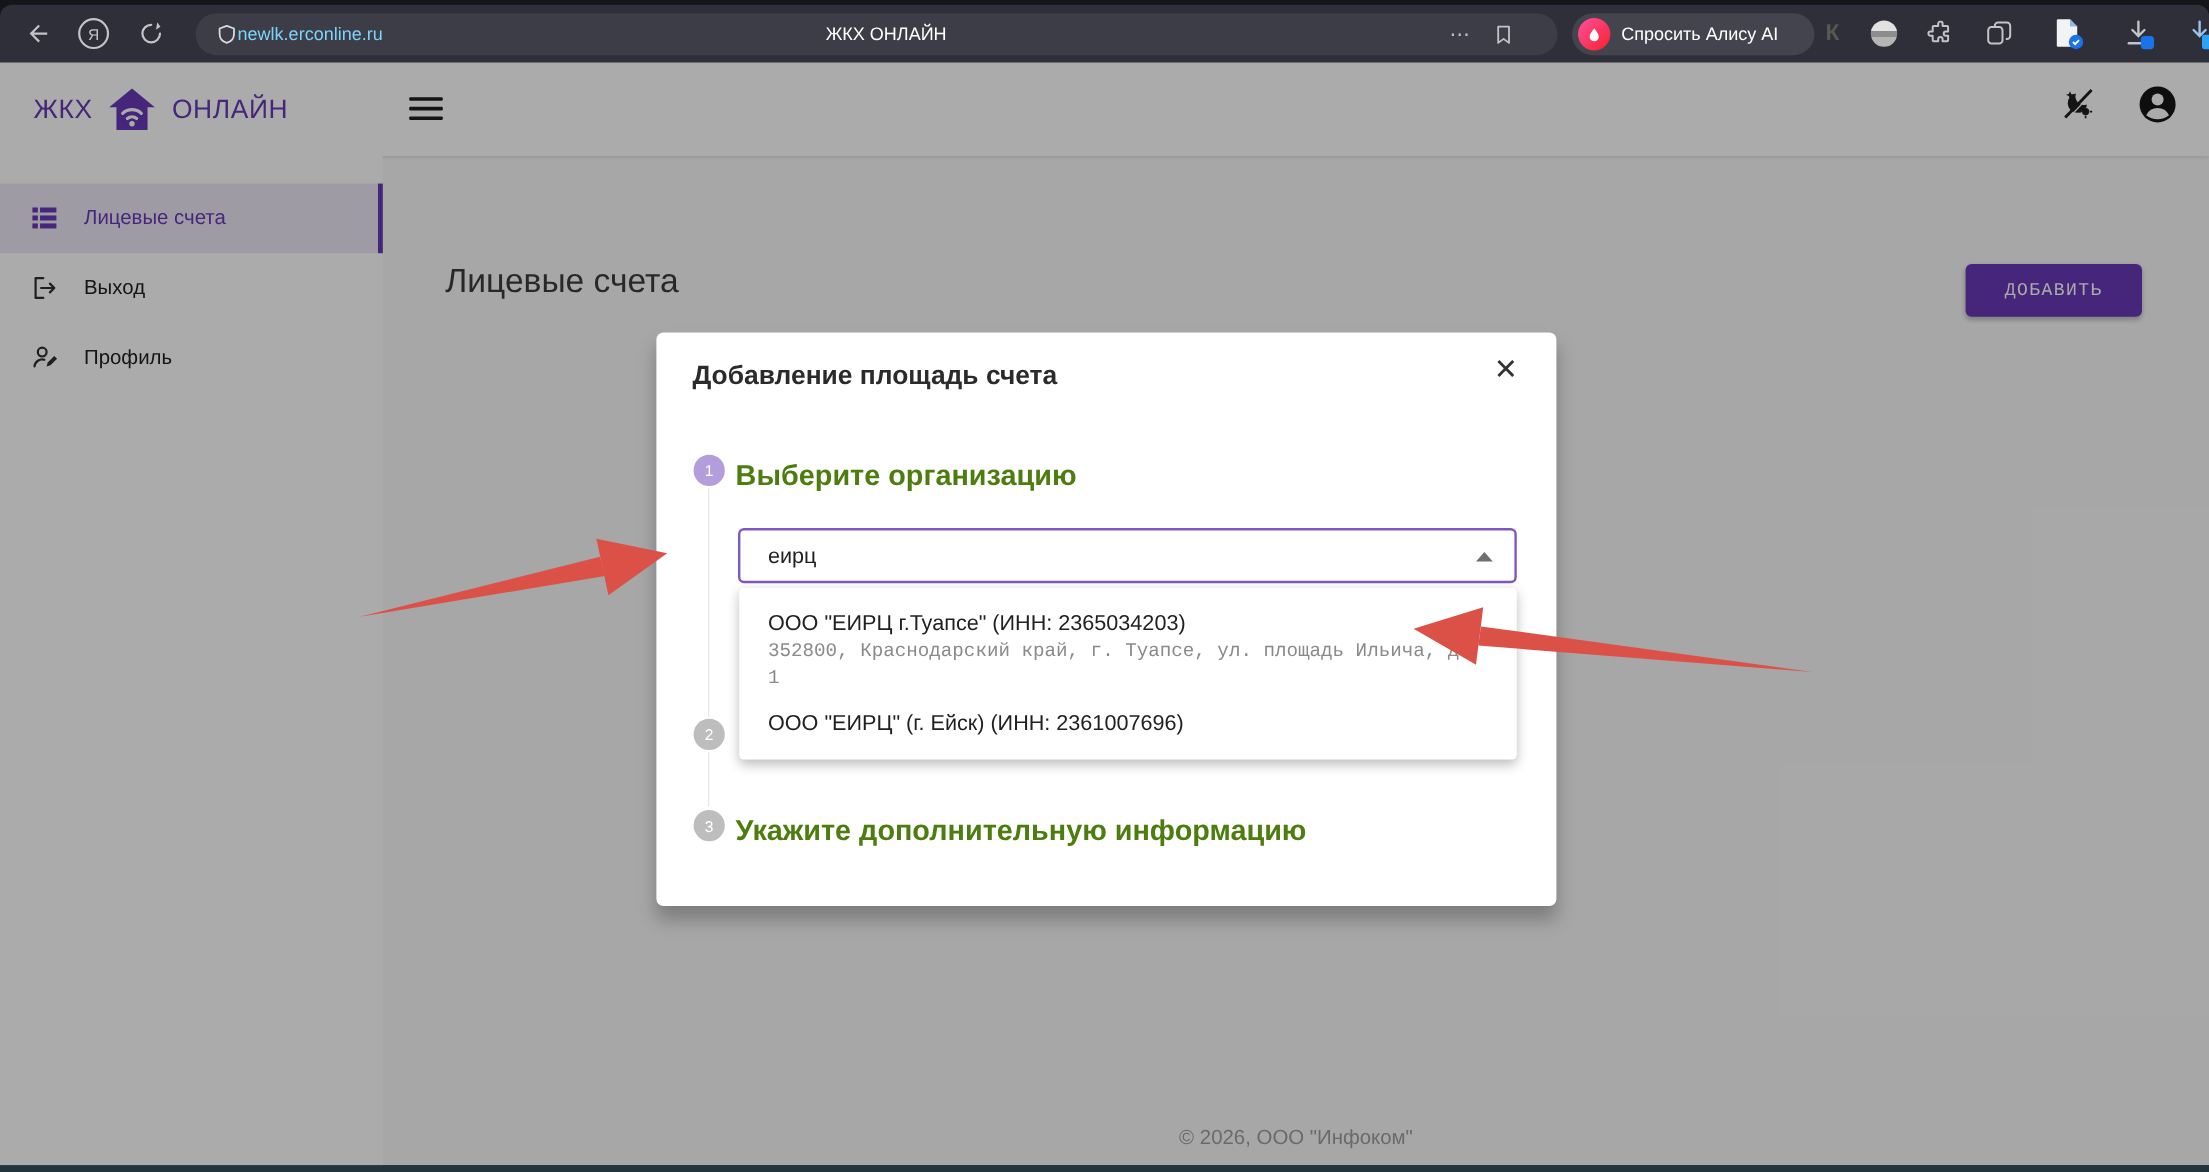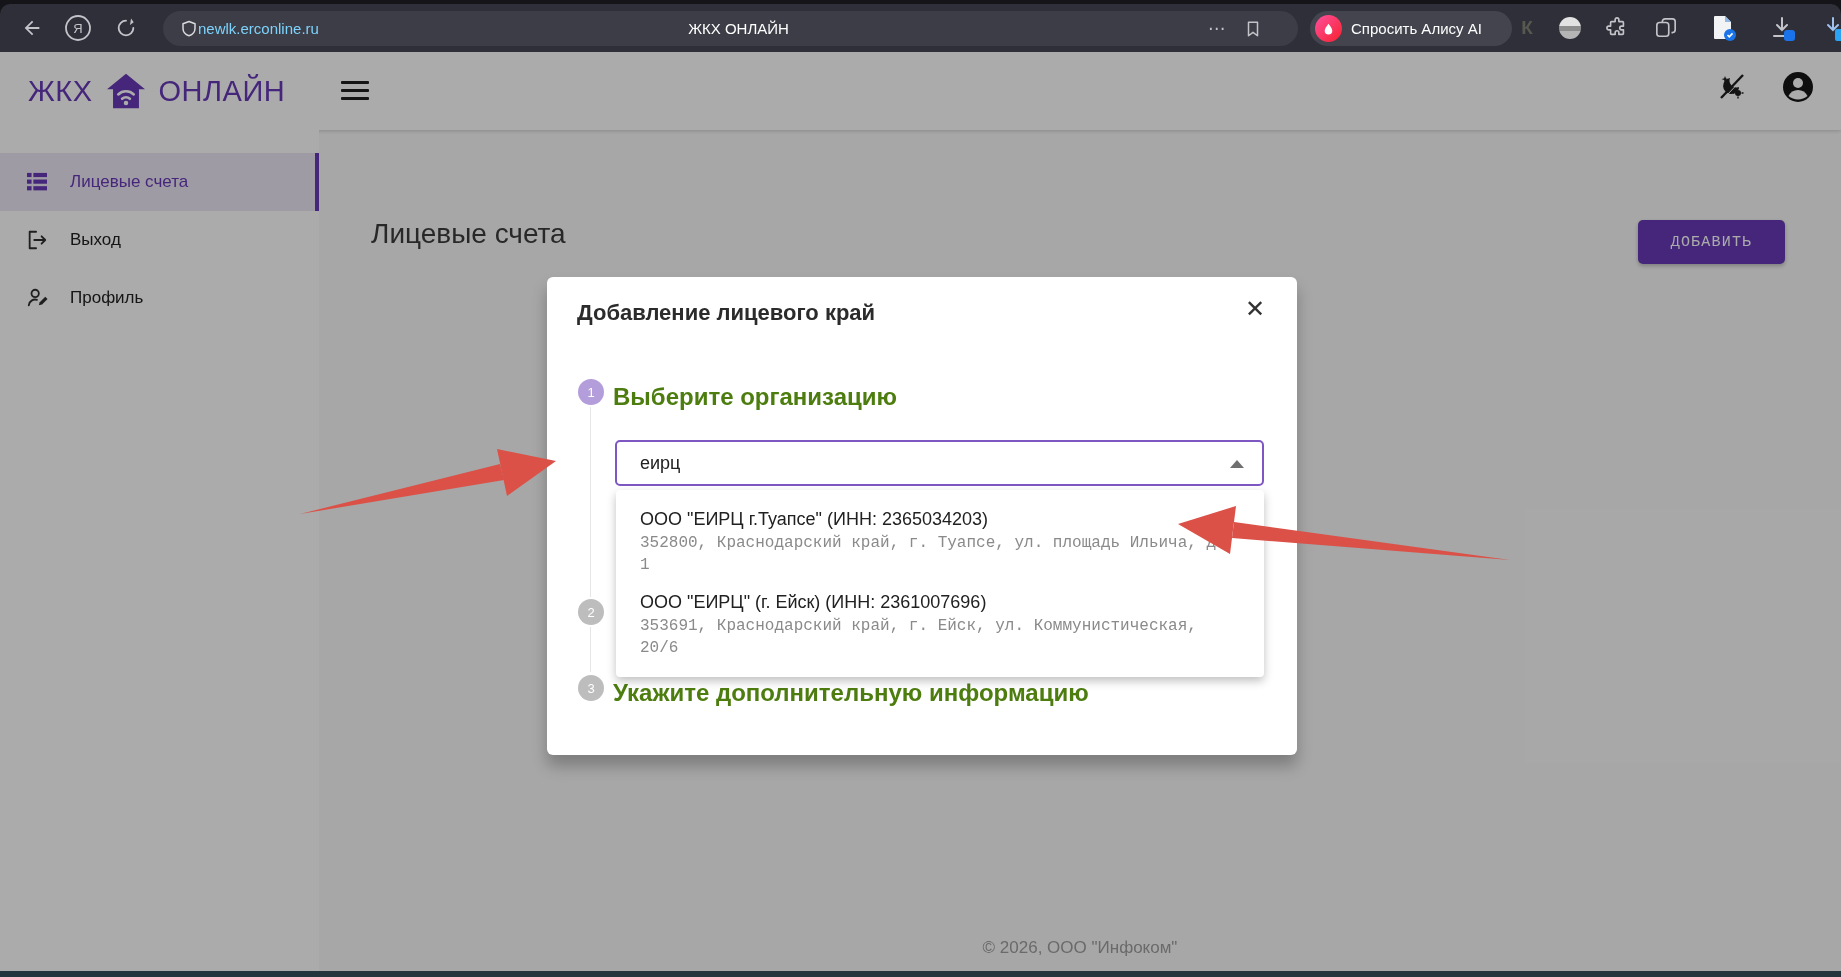--- a/index.html
+++ b/index.html
@@ -15,21 +15,21 @@
   #tabtitle { position:absolute; left:16px; right:0; text-align:center; font-size:15px; color:#ffffff; font-weight:500; }
   #alicepill { position:absolute; left:1310px; top:7px; width:202px; height:35px; background:#43444d; border-radius:18px; display:flex; align-items:center; gap:9px; padding-left:5px; z-index:41; cursor:pointer; }
   #aliceicon { width:27px; height:27px; border-radius:50%; background:linear-gradient(135deg,#ff4f9e,#f5222d); display:flex; align-items:center; justify-content:center; }
   #alicetext { font-size:15px; color:#ffffff; }
   .extic { position:absolute; top:0; height:48px; display:flex; align-items:center; justify-content:center; }
   #sphereicon { width:22px; height:22px; border-radius:50%; background:linear-gradient(#e2e2e2 0 40%, #8d8d8d 40% 62%, #b5b5b5 62%); }
 
   
   #page { position:absolute; left:0; top:52px; width:1841px; height:919px; background:#fafafa; }
   #appheader { position:absolute; left:0; top:0; width:1841px; height:78px; background:#ffffff; box-shadow:0 1px 4px rgba(0,0,0,0.18); }
-  #logo { position:absolute; left:28px; top:20px; display:flex; align-items:center; gap:12px; font-size:29px; color:#673ab7; letter-spacing:0.5px; }
+  #logo { position:absolute; left:28px; top:20px; display:flex; align-items:center; gap:12px; font-size:22px; color:#673ab7; letter-spacing:0.5px; }
   #hamburger { position:absolute; left:341px; top:24px; width:28px; height:28px; cursor:pointer; display:flex; flex-direction:column; justify-content:center; gap:5px; }
   #hamburger span { display:block; height:3px; background:#1f1f1f; border-radius:1px; }
   #headicons { position:absolute; right:26px; top:18px; display:flex; align-items:center; gap:34px; }
 
   #sidebar { position:absolute; left:0; top:78px; width:319px; height:841px; background:#ffffff; }
   .navitem { position:relative; height:58px; display:flex; align-items:center; gap:22px; padding-left:26px; font-size:17px; color:#212121; cursor:pointer; }
   .navitem.active { background:#ede7f6; color:#673ab7; border-right:4px solid #673ab7; }
   #navlist { padding-top:23px; }
 
   #main { position:absolute; left:319px; top:78px; width:1522px; height:841px; }
@@ -216,21 +216,21 @@
     <div id="main">
       <div id="pagetitle">Лицевые счета</div>
       <button id="addbtn">ДОБАВИТЬ</button>
       <div id="footer">© 2026, ООО "Инфоком"</div>
     </div>
   </div>
 
   <div id="backdrop"></div>
 
   <div id="modal">
-    <div id="modaltitle">Добавление лицевого край</div>
+    <div id="modaltitle">Добавление площадь счета</div>
     <div id="modalclose">✕</div>
 
     <div class="connector" style="top:130px;height:190px;"></div>
     <div class="connector" style="top:350px;height:45px;"></div>
 
     <div class="stepcircle" style="left:31px;top:102px;background:#b39ddb;">
         <span>1</span>
       </div>
     <div class="steplabel" style="top:106px;">Выберите организацию</div>
 
@@ -247,21 +247,20 @@
     <div id="dd-arrow" style="left:683px;top:183px;"></div>
   </div>
 
   <div id="dropdown">
     <div class="opt">
       <div class="opt-title">ООО "ЕИРЦ г.Туапсе" (ИНН: 2365034203)</div>
       <div class="opt-sub">352800, Краснодарский край, г. Туапсе, ул. площадь Ильича, д. 1</div>
     </div>
     <div class="opt">
       <div class="opt-title">ООО "ЕИРЦ" (г. Ейск) (ИНН: 2361007696)</div>
-      <div class="opt-sub">353691, Краснодарский край, г. Ейск, ул. Коммунистическая, 20/6</div>
     </div>
   </div>
 
   <svg id="arrows">
     <g fill="#db5147">
       <polygon points="300,514 504,480 500,464"></polygon>
       <polygon points="556,461 507,496 497,449"></polygon>
       <polygon points="1510,560 1234,522 1232,538"></polygon>
       <polygon points="1178,524 1236,506 1230,554"></polygon>
     </g>

